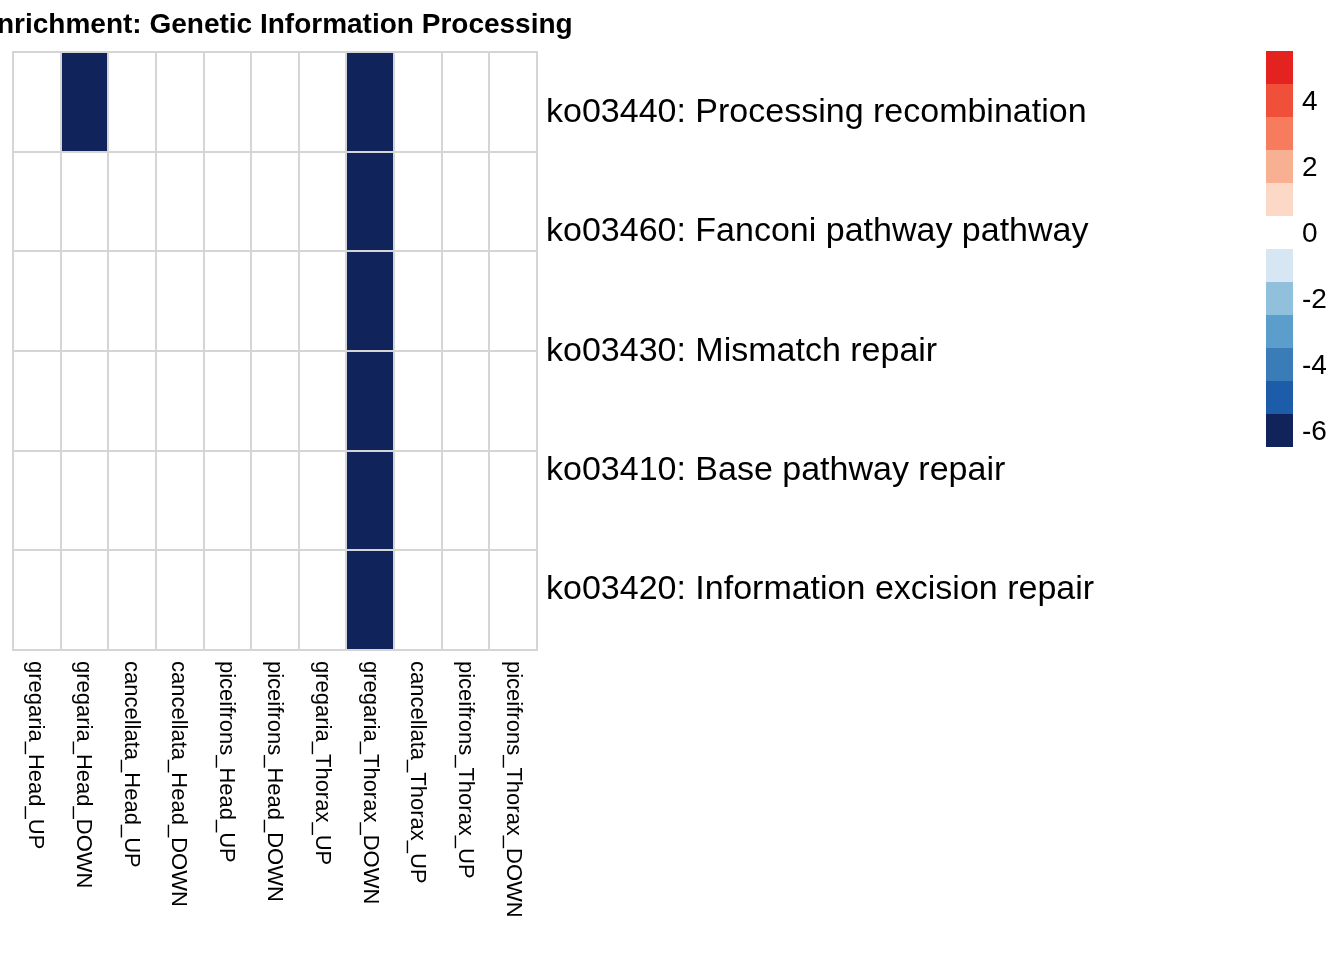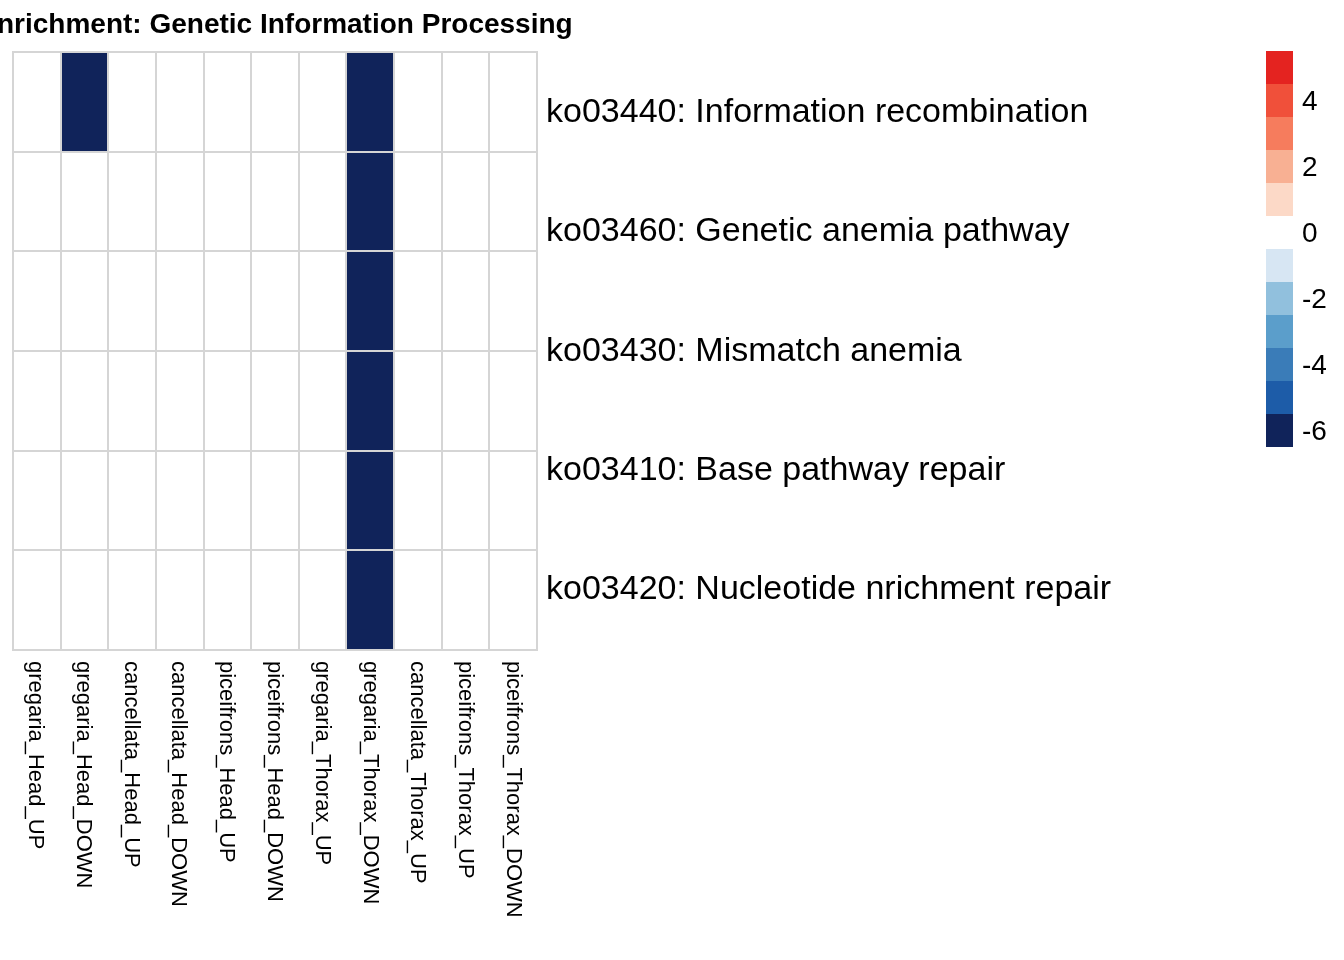--- a/index.html
+++ b/index.html
@@ -202,25 +202,25 @@
         <span class="column-label">cancellata_Thorax_UP</span>
       </div>
       <div class="column-label-slot">
         <span class="column-label">piceifrons_Thorax_UP</span>
       </div>
       <div class="column-label-slot">
         <span class="column-label">piceifrons_Thorax_DOWN</span>
       </div>
     </div>
   <div class="row-labels" id="row-labels">
-      <div class="row-label">ko03440: Information recombination</div>
-      <div class="row-label">ko03460: Genetic anemia pathway</div>
-      <div class="row-label">ko03430: Mismatch anemia</div>
+      <div class="row-label">ko03440: Processing recombination</div>
+      <div class="row-label">ko03460: Fanconi pathway pathway</div>
+      <div class="row-label">ko03430: Mismatch repair</div>
       <div class="row-label">ko03410: Base pathway repair</div>
-      <div class="row-label">ko03420: Nucleotide nrichment repair</div>
+      <div class="row-label">ko03420: Information excision repair</div>
     </div>
   <div class="legend-colorbar" id="legend-colorbar">
       <div class="legend-segment" style="background: rgb(228, 35, 32);"></div>
       <div class="legend-segment" style="background: rgb(240, 80, 58);"></div>
       <div class="legend-segment" style="background: rgb(246, 124, 93);"></div>
       <div class="legend-segment" style="background: rgb(248, 176, 147);"></div>
       <div class="legend-segment" style="background: rgb(252, 217, 199);"></div>
       <div class="legend-segment" style="background: rgb(255, 255, 255);"></div>
       <div class="legend-segment" style="background: rgb(215, 230, 243);"></div>
       <div class="legend-segment" style="background: rgb(145, 192, 221);"></div>

